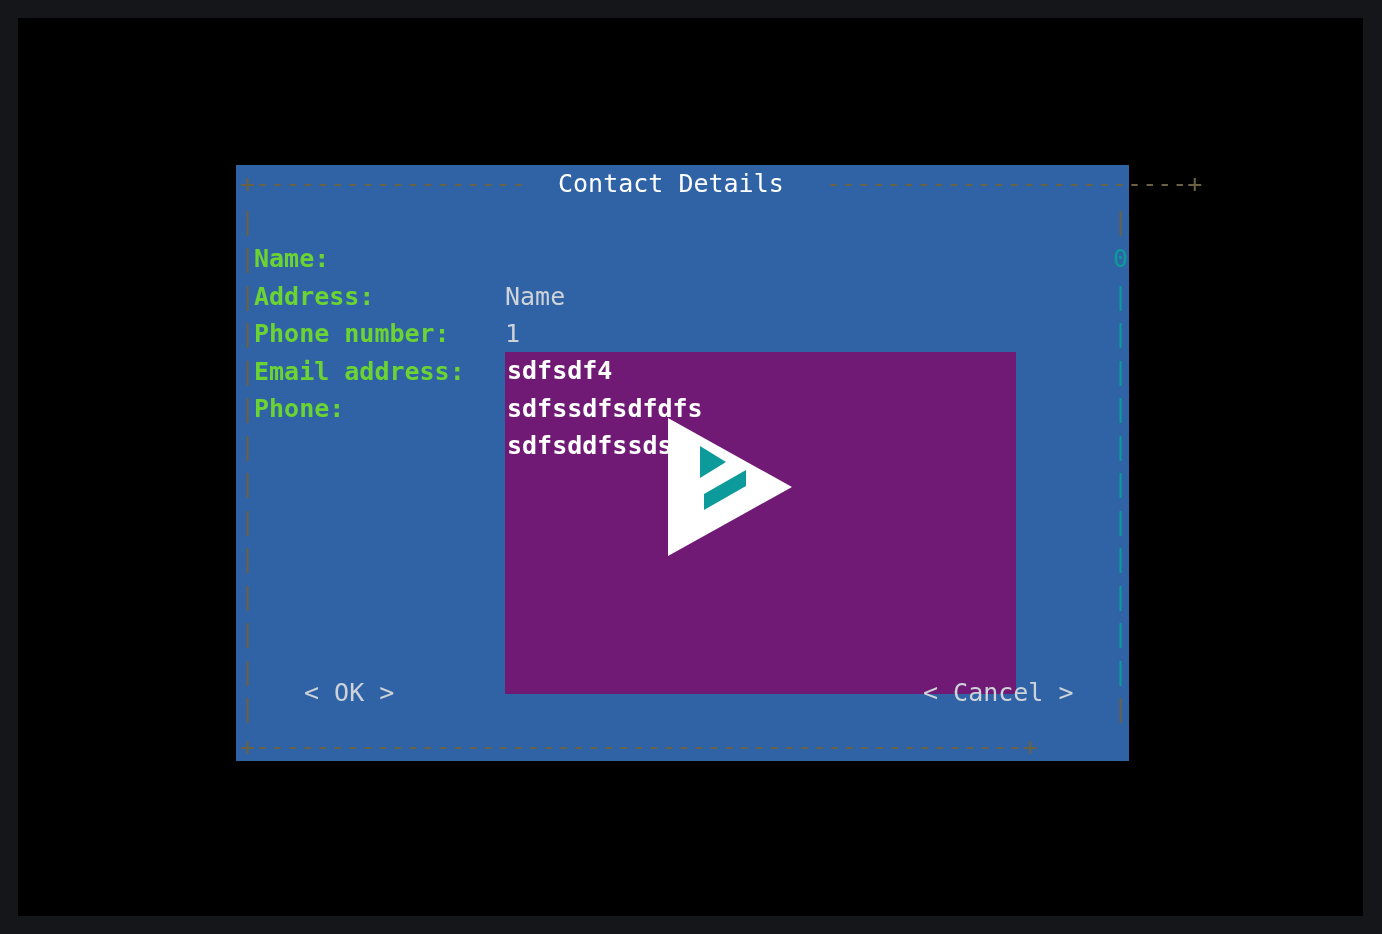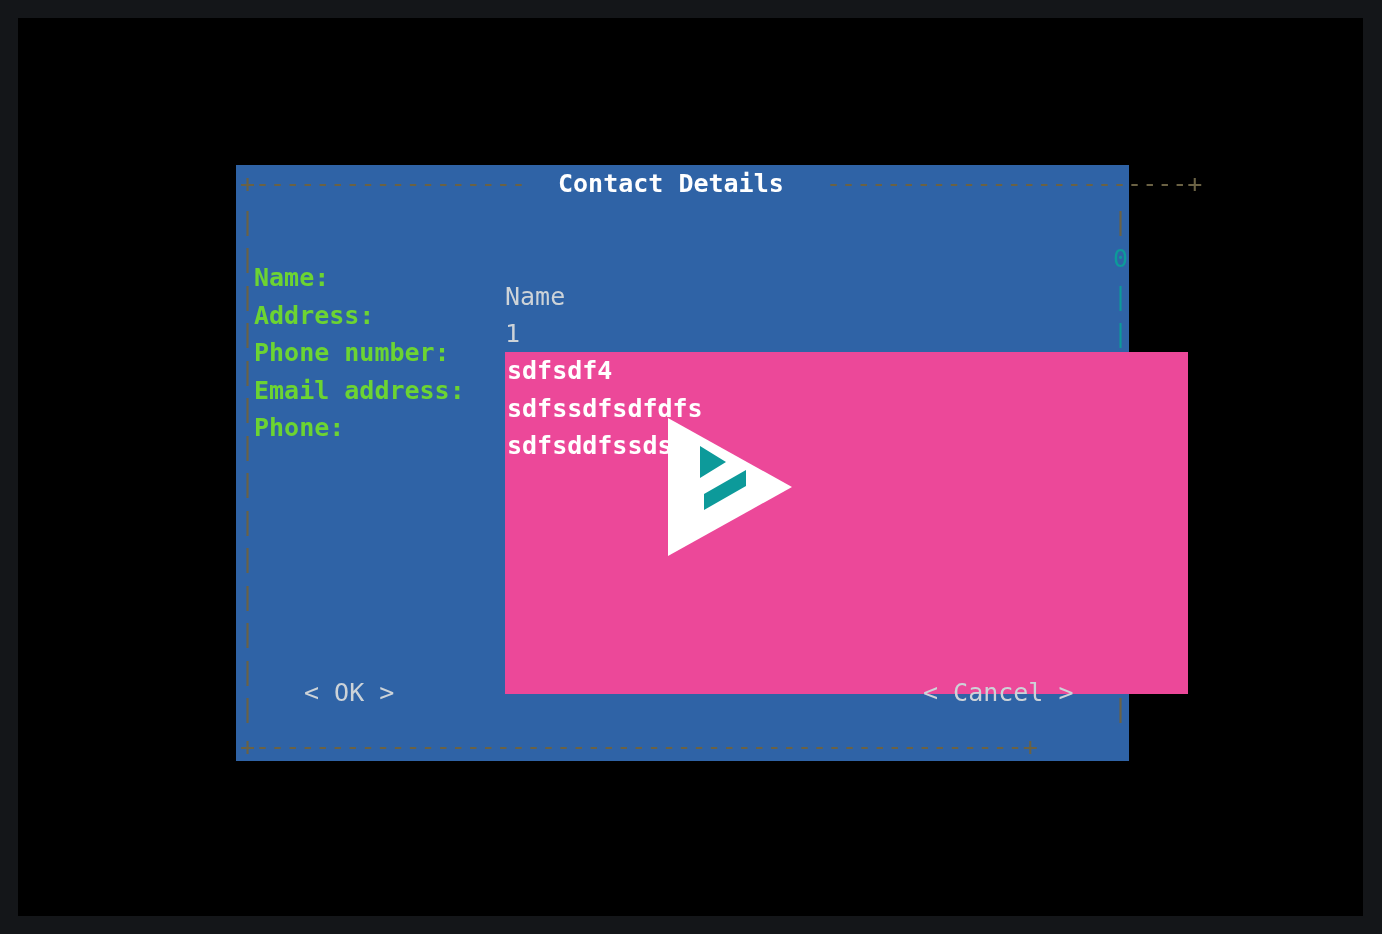--- a/index.html
+++ b/index.html
@@ -71,37 +71,36 @@
   .pipe-col.right-teal { left: 877px; color: #0d9a9a; }
   .glyph-dim  { color: #6b6244; }
 
   
   .label {
     position: absolute;
     left: 18px;
     color: #6cd432;
     font-weight: bold;
     white-space: pre;
-    margin-top: 19px;
   }
   .value {
     position: absolute;
     left: 269px;
     color: #cdd3d8;
     white-space: pre;
   }
 
   
   #notes-field {
     position: absolute;
     left: 269px;
     top: 187px;
-    width: 683px;
+    width: 511px;
     height: 342px;
-    background: #ec4899;
+    background: #701a75;
     overflow: hidden;
   }
   .note-line {
     color: #ffffff;
     font-weight: bold;
     font-size: 25px;
     line-height: 37.5px;
     white-space: pre;
     padding-left: 2px;
   }
@@ -132,21 +131,21 @@
 </head>
 <body>
 
 <div id="app">
   <div id="terminal">
 
     <div id="dialog">
 
       <div class="row" style="top:0;">
         <span class="border-h glyph-dim" style="position:absolute;left:4px;top:0;">+------------------ </span>
-        <span style="position:absolute;left:322px;top:0;color:#ffffff;font-weight:bold;font-size:25px;line-height:37.5px;white-space:pre;">Contact Details</span>
+        <span style="position:absolute;left:322px;top:0;color:#ffffff;font-weight:normal;font-size:25px;line-height:37.5px;white-space:pre;">Contact Details</span>
         <span class="border-h glyph-dim" style="position:absolute;left:575px;top:0;"> ------------------------+</span>
       </div>
 
       <div class="pipe-col left">|
 |
 |
 |
 |
 |
 |

